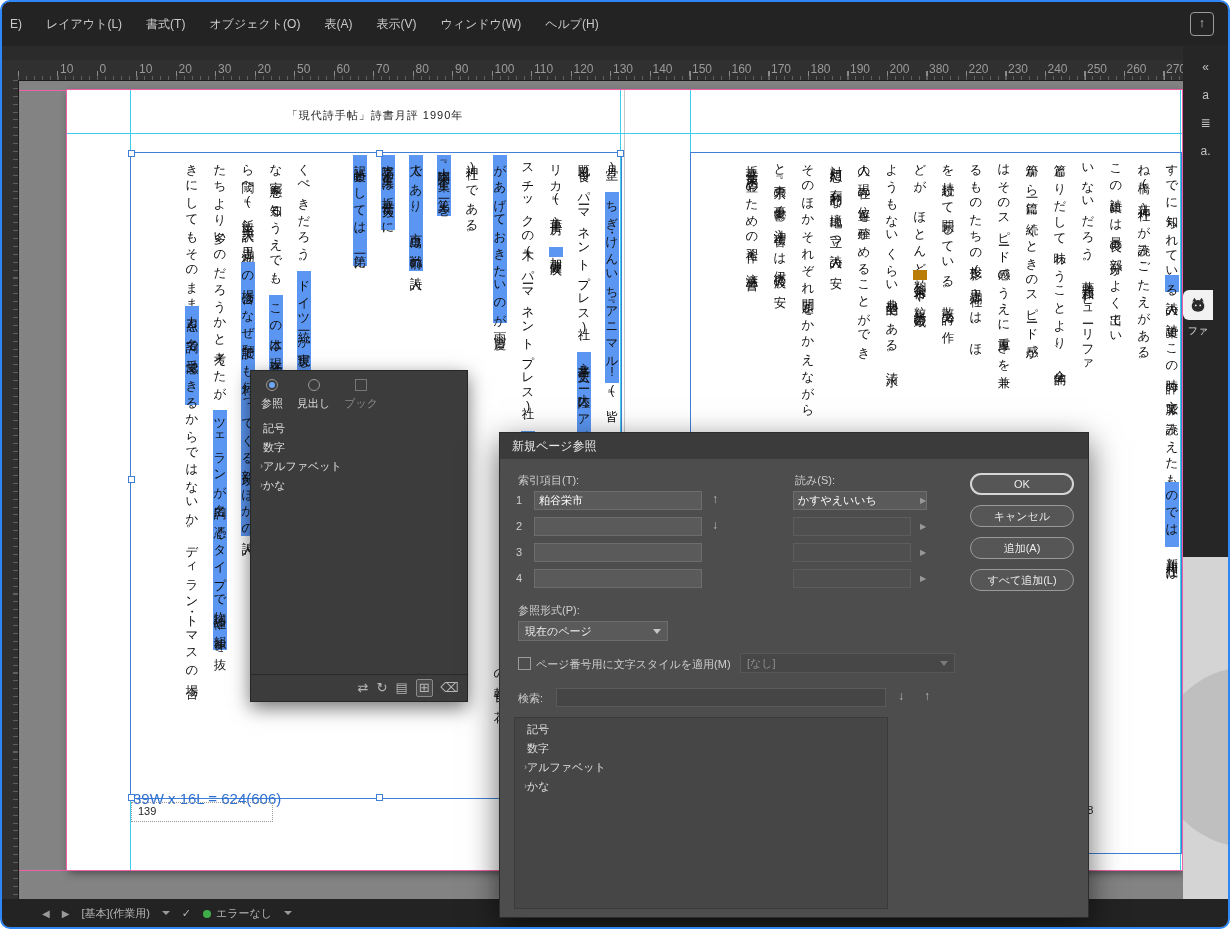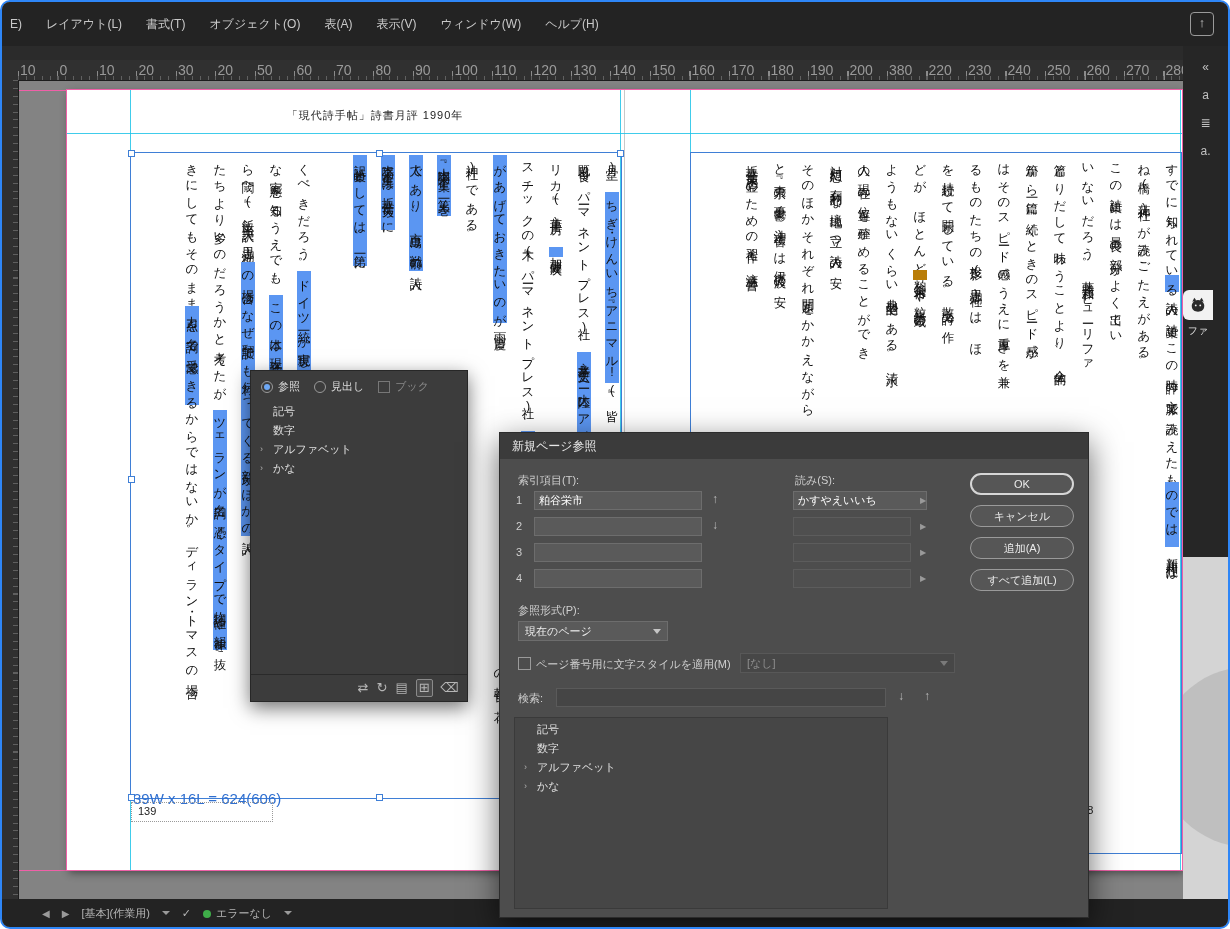--- a/index.html
+++ b/index.html
@@ -20,21 +20,21 @@
   .subbar{position:absolute;top:44px;left:0;right:0;height:14px;background:#2b2b2b;z-index:5;}
   
   .ruler-origin{position:absolute;top:58px;left:0;width:16px;height:20px;background:#303030;border-right:1px solid #1c1c1c;border-bottom:1px solid #1c1c1c;z-index:5;}
   .ruler-h{position:absolute;top:58px;left:16px;right:45px;height:20px;background:#303030;border-bottom:1px solid #1c1c1c;z-index:5;
     background-image:
       repeating-linear-gradient(to right,#606060 0 1px,transparent 1px 7.9px),
       repeating-linear-gradient(to right,#8b8b8b 0 1px,transparent 1px 39.5px);
     background-size:100% 4px,100% 9px;
     background-position:left bottom,left bottom;
     background-repeat:no-repeat,no-repeat;}
-  .rtick{position:absolute;top:2px;font-size:14px;color:#9a9a9a;}
+  .rtick{position:absolute;top:2px;font-size:12px;color:#9a9a9a;margin-left:40px;}
   .ruler-v{position:absolute;top:78px;left:0;width:16px;bottom:28px;background:#303030;border-right:1px solid #1c1c1c;z-index:5;
     background-image:repeating-linear-gradient(to bottom,#5f5f5f 0 1px,transparent 1px 7.9px);
     background-size:5px 100%;background-position:right top;background-repeat:no-repeat;}
   
   .canvas{position:absolute;top:78px;left:16px;right:45px;bottom:28px;background:#838383;overflow:hidden;}
   .pinkline{position:absolute;left:0;right:0;height:1px;background:#f060a8;}
   .spread{position:absolute;left:49px;top:10px;width:1115px;height:780px;background:#ffffff;
     box-shadow:2px 3px 8px rgba(0,0,0,.45);outline:1px solid #f060a8;}
   .spine{position:absolute;left:557px;top:0;bottom:0;width:1px;background:#c9c9c9;}
   .guide-v{position:absolute;top:0;bottom:0;width:1px;background:#1ec3e8;opacity:.85;}
@@ -58,27 +58,27 @@
   .folio.l{position:absolute;left:6px;top:2px;}
   .folio.r{position:absolute;left:1008px;top:714px;}
   
   .ipanel{position:absolute;left:248px;top:368px;width:216px;height:330px;background:#3c3c3c;
     border:1px solid #272727;box-shadow:0 6px 18px rgba(0,0,0,.55);z-index:50;color:#ddd;font-size:11px;}
   .ipanel .phead{height:24px;background:#2f2f2f;display:flex;align-items:center;}
   .ipanel .ptab{background:#3c3c3c;padding:4px 10px 3px 8px;border-radius:3px 3px 0 0;color:#e3e3e3;}
   .ipanel .phead .spacer{flex:1;}
   .picon{color:#b5b5b5;padding:0 6px;font-size:11px;}
   .pradios{display:flex;align-items:center;gap:14px;padding:8px 10px 6px 10px;}
-  .radio{display:flex;align-items:center;gap:5px;}
+  .radio{display:flex;align-items:center;gap:5px;flex-direction:column;}
   .rdot{width:10px;height:10px;border:1px solid #9a9a9a;border-radius:50%;display:inline-block;position:relative;}
   .rdot.on::after{content:"";position:absolute;left:2px;top:2px;width:6px;height:6px;border-radius:50%;background:#6ea8f5;}
   .cbox{width:10px;height:10px;border:1px solid #777;display:inline-block;}
   .dim{color:#8a8a8a;}
   .ilist{padding-top:2px;}
-  .ilist .itm{height:19px;line-height:19px;padding-left:22px;position:relative;color:#e0e0e0;}
+  .ilist .itm{height:19px;line-height:19px;padding-left:12px;position:relative;color:#e0e0e0;}
   .ilist .tri{position:absolute;left:9px;top:0;color:#b0b0b0;font-size:9px;}
   .pfoot{position:absolute;left:0;right:0;bottom:0;height:26px;border-top:1px solid #2a2a2a;
     display:flex;align-items:center;justify-content:flex-end;gap:8px;padding-right:8px;}
   .pfi{color:#b5b5b5;font-size:13px;line-height:16px;}
   .pfi.active{border:1px solid #8a8a8a;background:#4a4a4a;padding:0 2px;border-radius:2px;}
   
   .dlg{position:absolute;left:497px;top:430px;width:588px;height:484px;background:#4d4d4d;
     border:1px solid #2c2c2c;box-shadow:0 10px 30px rgba(0,0,0,.6);z-index:60;color:#ddd;font-size:11px;}
   .dlg .dtitle{height:26px;background:#3b3b3b;line-height:26px;padding-left:12px;color:#e8e8e8;font-size:12px;}
   .dlbl{position:absolute;color:#cfcfcf;}

